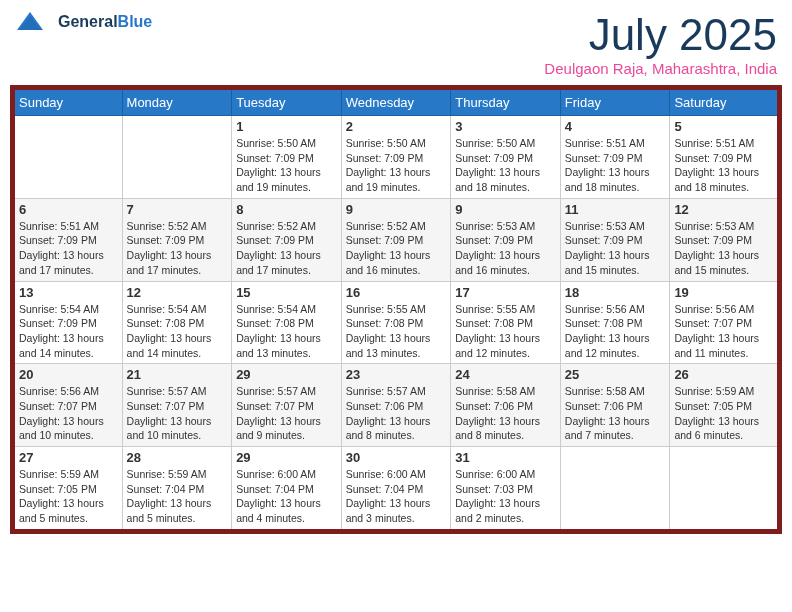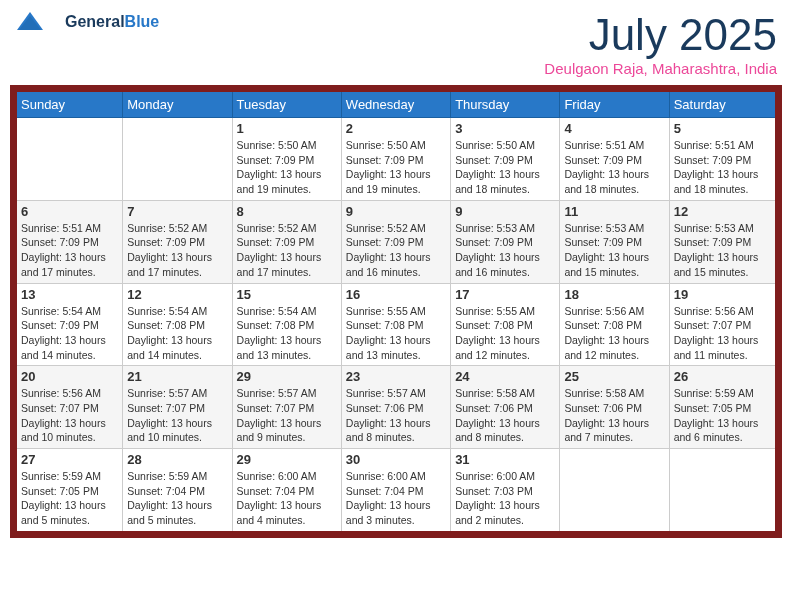--- a/index.html
+++ b/index.html
@@ -13,42 +13,42 @@
     .header {
       display: flex;
       justify-content: space-between;
       align-items: flex-start;
       margin-bottom: 8px;
       padding: 0 5px;
     }
     .logo {
       display: flex;
       align-items: center;
-      gap: 20px;
+      gap: 13px;
     }
     .logo-icon {
       width: 30px;
       height: 24px;
     }
     .title-block {
       text-align: right;
     }
     .month-year {
       font-size: 44px;
       color: #1a3a5c;
       font-weight: normal;
     }
     .location {
       font-size: 15px;
       color: #ec4899;
     }
     .calendar {
       width: 100%;
       border-collapse: collapse;
-      border: 7px solid #7f1d1d;
+      border: 5px solid #7f1d1d;
     }
     .calendar th {
       background: #2878c8;
       color: #fff;
       font-size: 13px;
       padding: 5px 4px;
       text-align: left;
       border: 1px solid #1a5fa0;
       font-weight: normal;
     }

